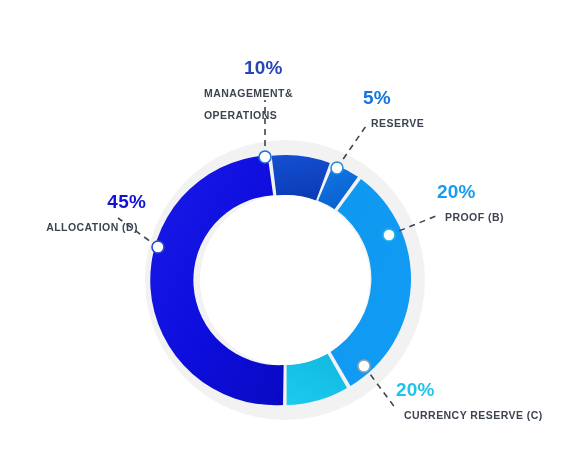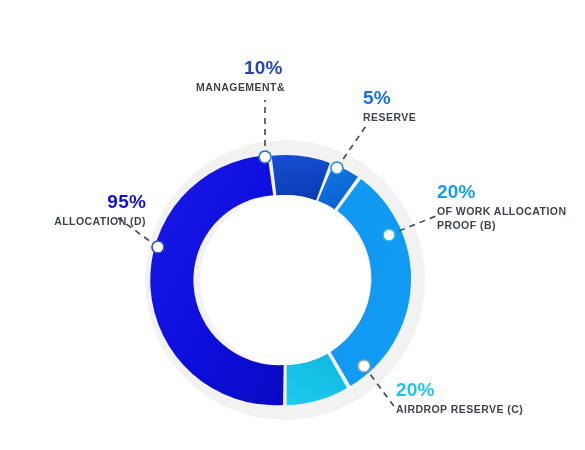--- a/index.html
+++ b/index.html
@@ -36,21 +36,21 @@
     letter-spacing: 0.2px;
     line-height: 1.1;
     margin: 0 0 2px 0;
   }
   .callout-desc {
     font-size: 10.5px;
     font-weight: bold;
     color: #3d4451;
     letter-spacing: 0.45px;
     line-height: 1.32;
-    margin: 0;
+    margin: 8px;
   }
   .align-right {
     text-align: right;
   }
   .align-left {
     text-align: left;
   }
   
   #callout-management { left: 196px; top: 58px; width: 132px; text-align: left; }
   #callout-management .callout-pct { text-align: left; padding-left: 48px; }
@@ -135,36 +135,36 @@
     <circle cx="265" cy="157" r="6" fill="#ffffff" stroke="#1f6fd0" stroke-width="1.6"></circle>
     <circle cx="337" cy="168" r="6" fill="#ffffff" stroke="#1f8fe0" stroke-width="1.6"></circle>
     <circle cx="389" cy="235" r="6" fill="#ffffff" stroke="#2bb4e8" stroke-width="1.6"></circle>
     <circle cx="364" cy="366" r="6" fill="#ffffff" stroke="#9aa3ad" stroke-width="1.6"></circle>
     <circle cx="158" cy="247" r="6" fill="#ffffff" stroke="#2b49c8" stroke-width="1.6"></circle>
   </svg>
 
   <div class="callout align-left" id="callout-management">
     <div class="callout-pct" style="color:#2744b8;">10%</div>
     <div class="callout-desc">MANAGEMENT&amp;</div>
+    <div class="callout-desc">OPERATIONS</div>
   </div>
 
   <div class="callout align-left" id="callout-airdrop">
     <div class="callout-pct" style="color:#1574dd;">5%</div>
     <div class="callout-desc">RESERVE</div>
   </div>
 
   <div class="callout align-left" id="callout-social">
     <div class="callout-pct" style="color:#189bf0;">20%</div>
-    <div class="callout-desc">OF WORK ALLOCATION</div>
     <div class="callout-desc">PROOF (B)</div>
   </div>
 
   <div class="callout align-left" id="callout-currency">
     <div class="callout-pct" style="color:#22c3e8;">20%</div>
-    <div class="callout-desc">AIRDROP RESERVE (C)</div>
+    <div class="callout-desc">CURRENCY RESERVE (C)</div>
   </div>
 
   <div class="callout align-right" id="callout-invest">
-    <div class="callout-pct" style="color:#1212d6;">95%</div>
+    <div class="callout-pct" style="color:#1212d6;">45%</div>
     <div class="callout-desc">ALLOCATION (D)</div>
   </div>
 
 </div>
 
 </body></html>

